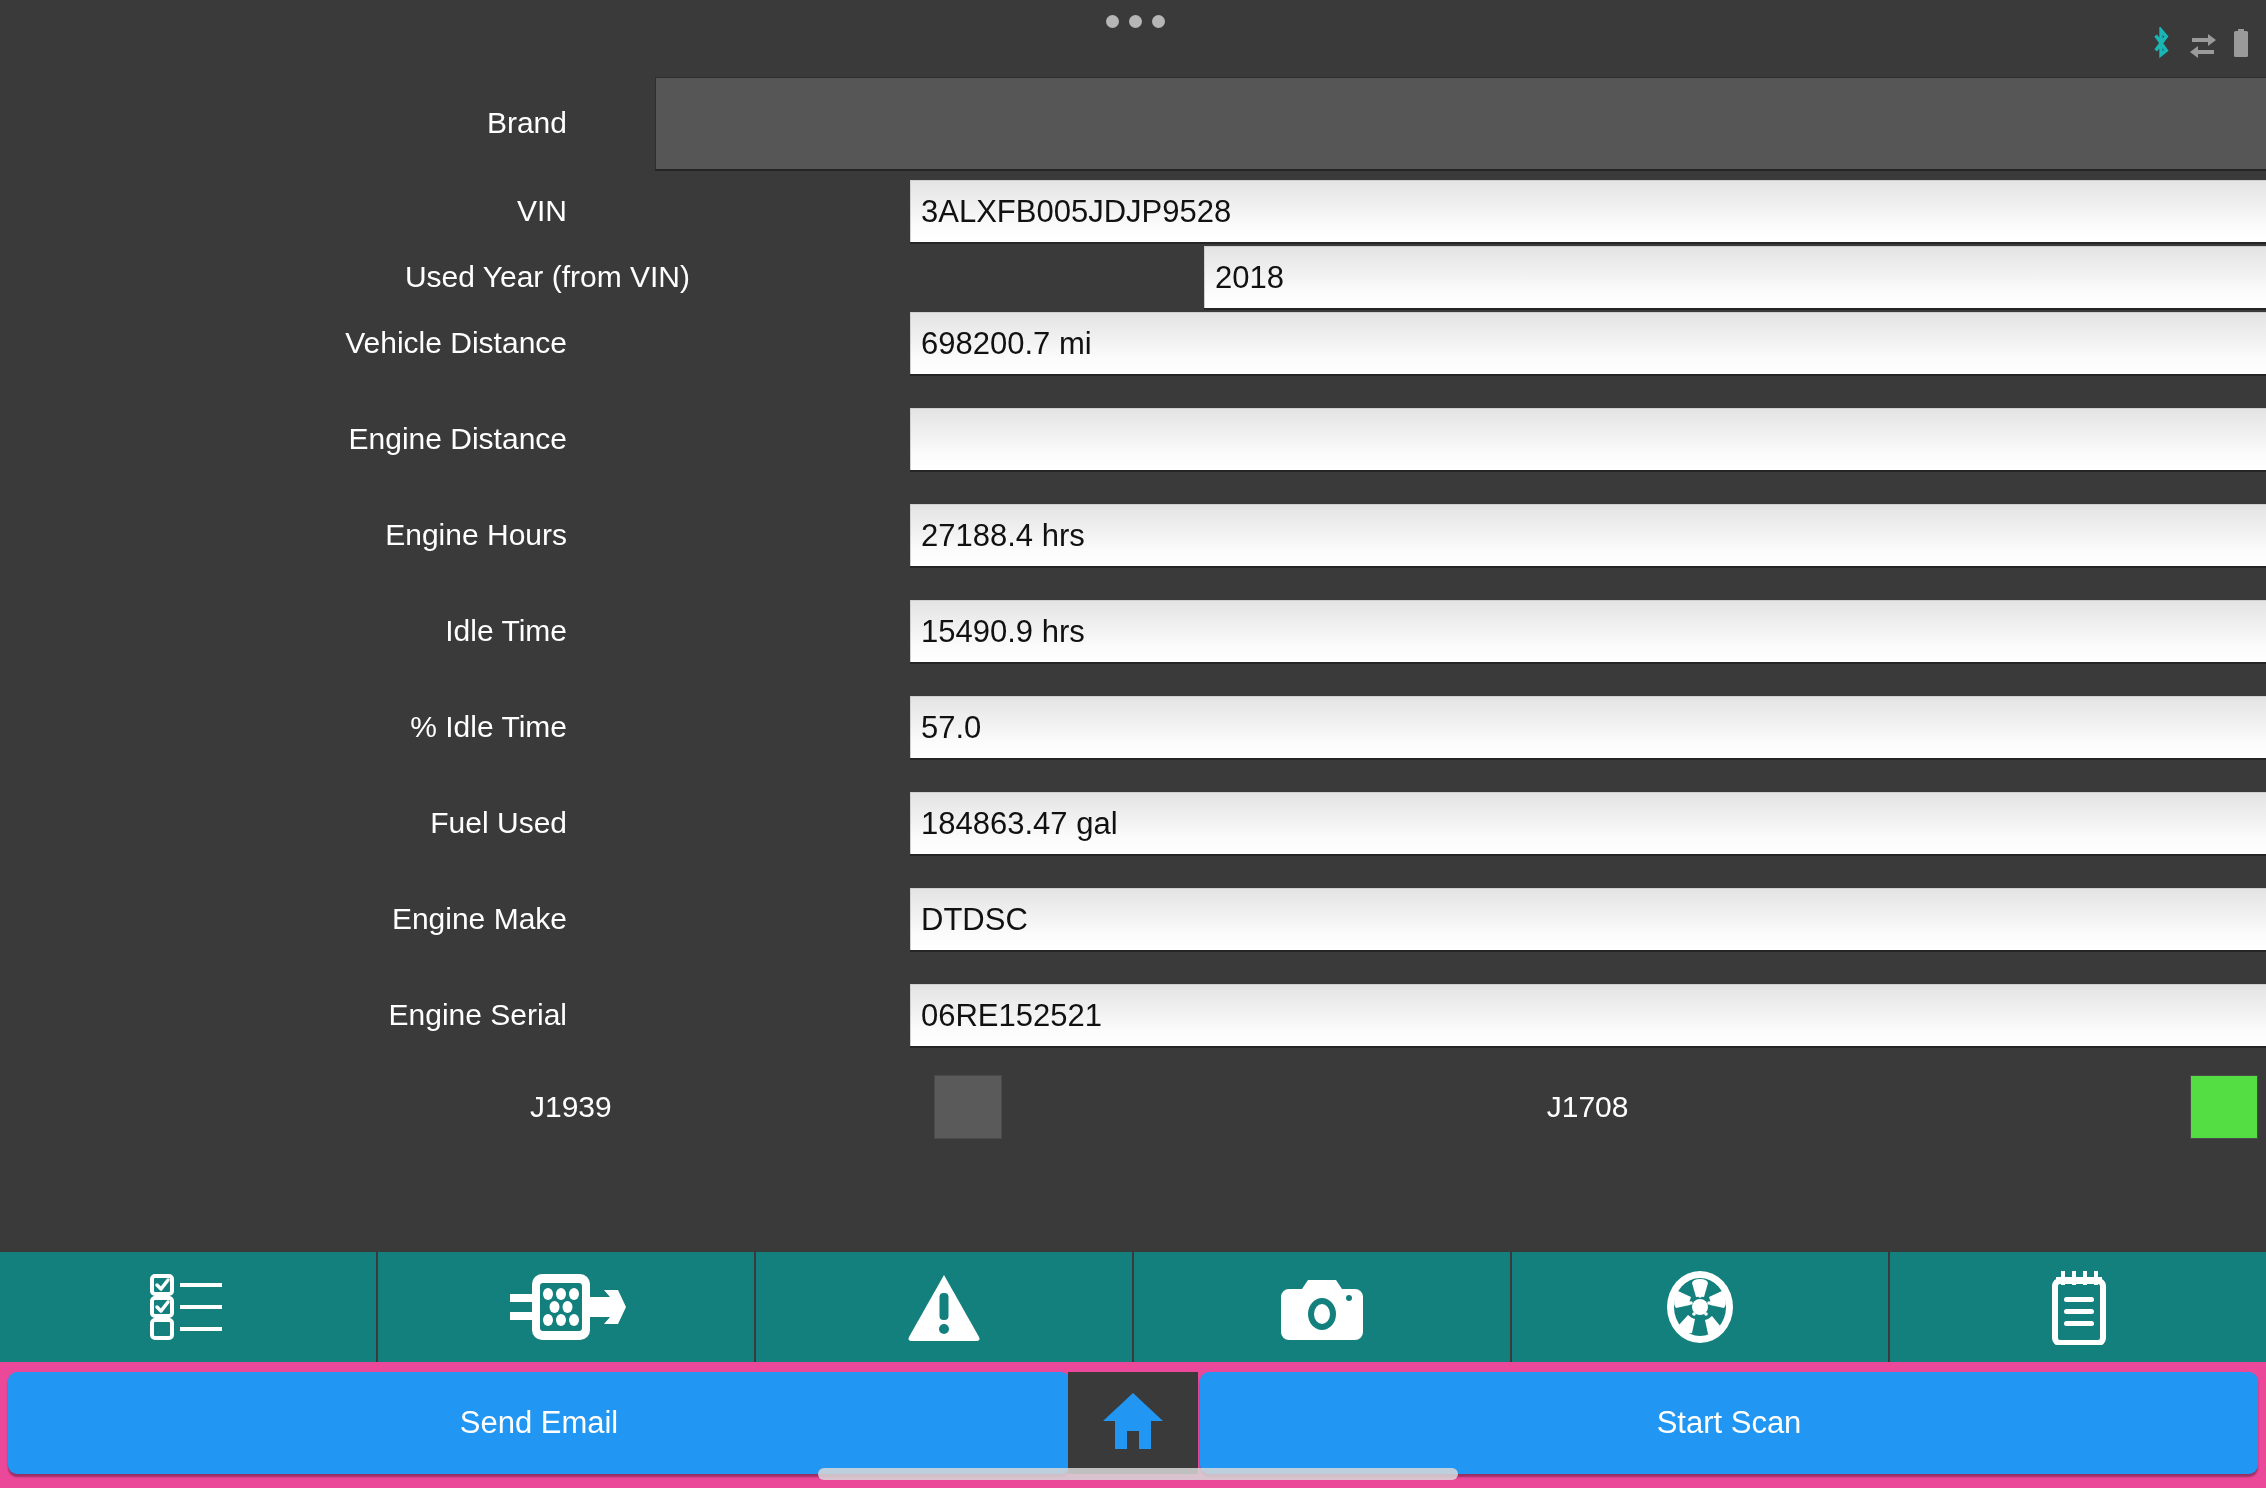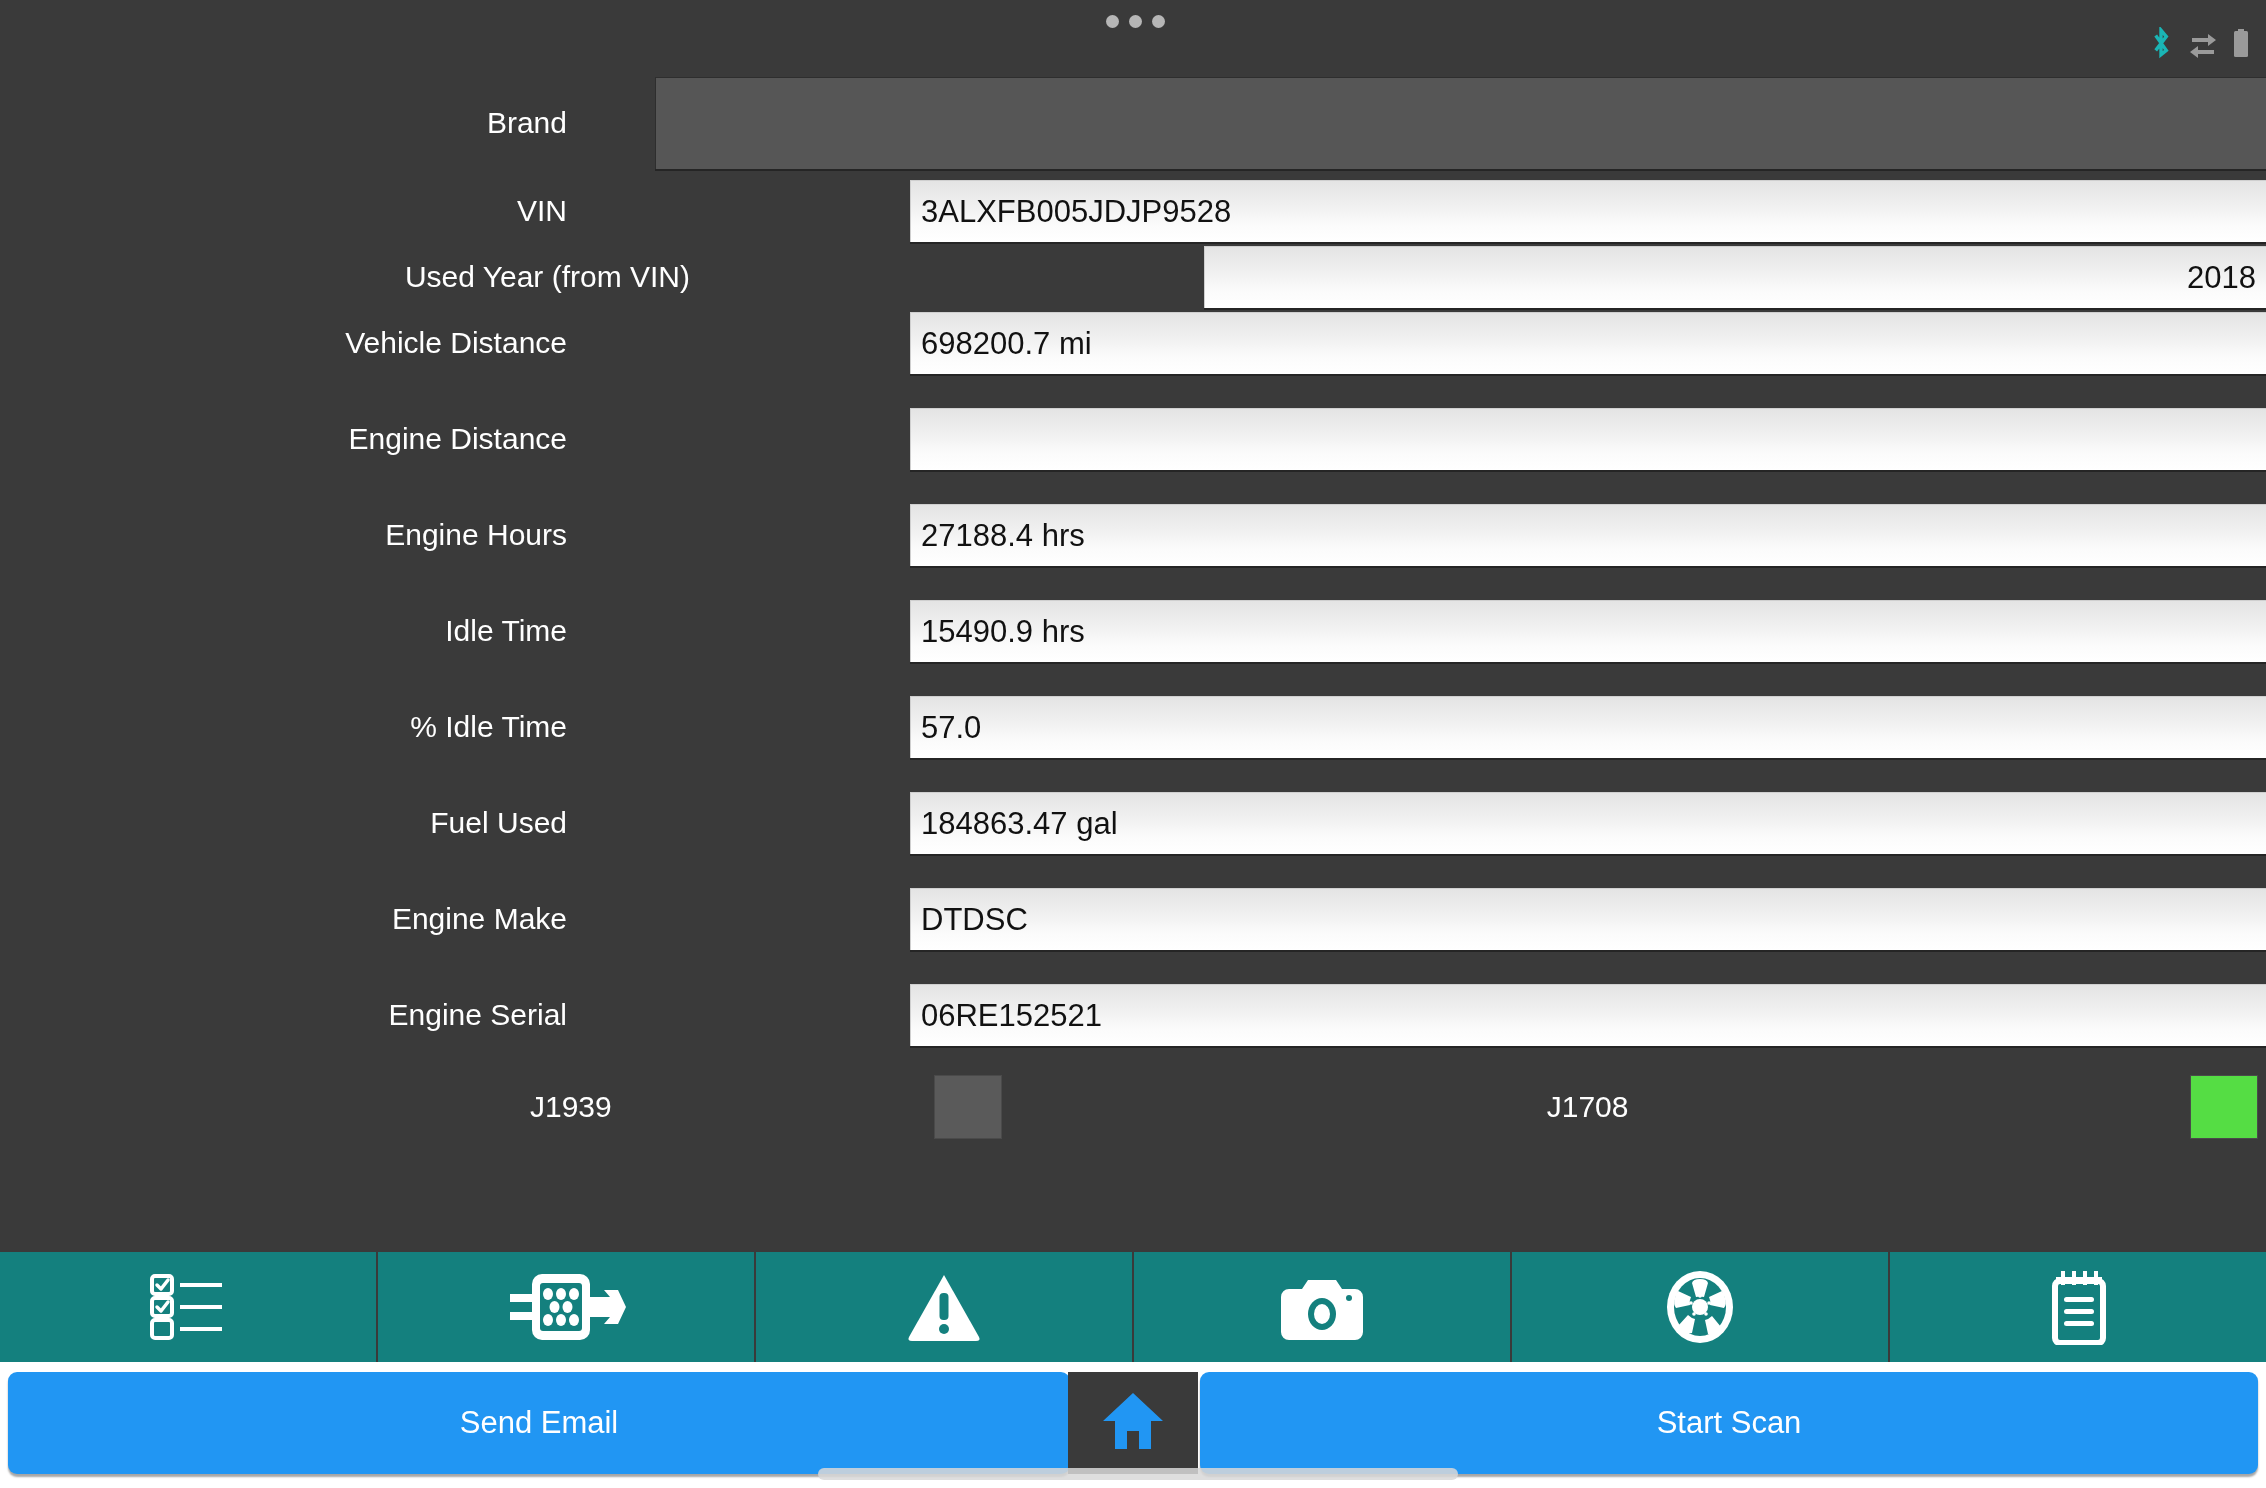--- a/index.html
+++ b/index.html
@@ -104,21 +104,21 @@
     border-right: 2px solid #3a3a3a;
     position: relative;
   }
   .tool:last-child { border-right: none; }
   .tool svg { display: block; }
 
   
   .bottombar {
     position: absolute; left: 0; top: 1362px;
     width: 2266px; height: 126px;
-    background: #ffffff;
+    background: #ec4899;
   }
   .btn {
     position: absolute; top: 10px; height: 102px;
     background: #2196f3;
     border-radius: 9px;
     color: #ffffff; font-size: 31px;
     font-family: "Liberation Sans", sans-serif;
     display: flex; align-items: center; justify-content: center;
     border: none;
     box-shadow: 0 3px 2px rgba(0,0,0,.35);
@@ -182,21 +182,21 @@
 
     <div class="row" style="top:110px;height:66px;">
       <div class="lbl">VIN</div>
       <div class="fieldwrap" style="margin-left:343px;">
         <div class="txt">3ALXFB005JDJP9528</div>
       </div>
     </div>
 
     <div class="row" style="top:176px;height:66px;">
       <div class="lbl" style="width:690px;">Used Year (from VIN)</div>
-      <div class="fieldwrap" style="margin-left:514px;text-align:right;">
+      <div class="fieldwrap" style="margin-left:514px;">
         <div class="txt">2018</div>
       </div>
     </div>
 
     <div class="row" style="top:242px;height:66px;">
       <div class="lbl">Vehicle Distance</div>
       <div class="fieldwrap" style="margin-left:343px;">
         <div class="txt">698200.7 mi</div>
       </div>
     </div>

